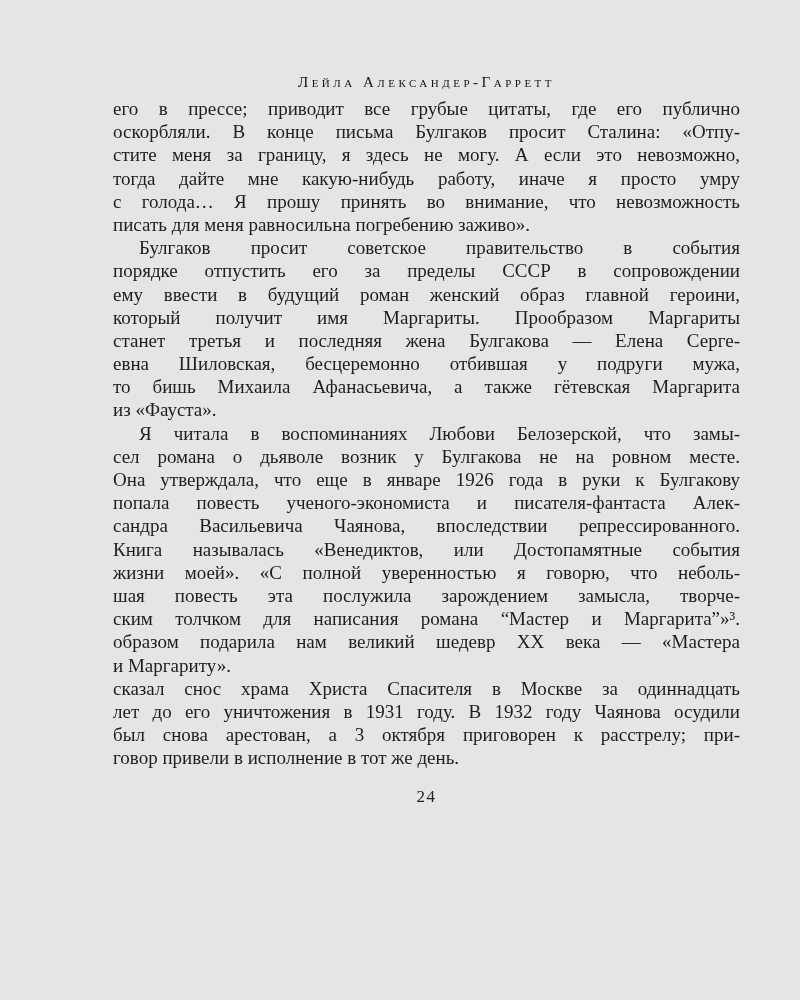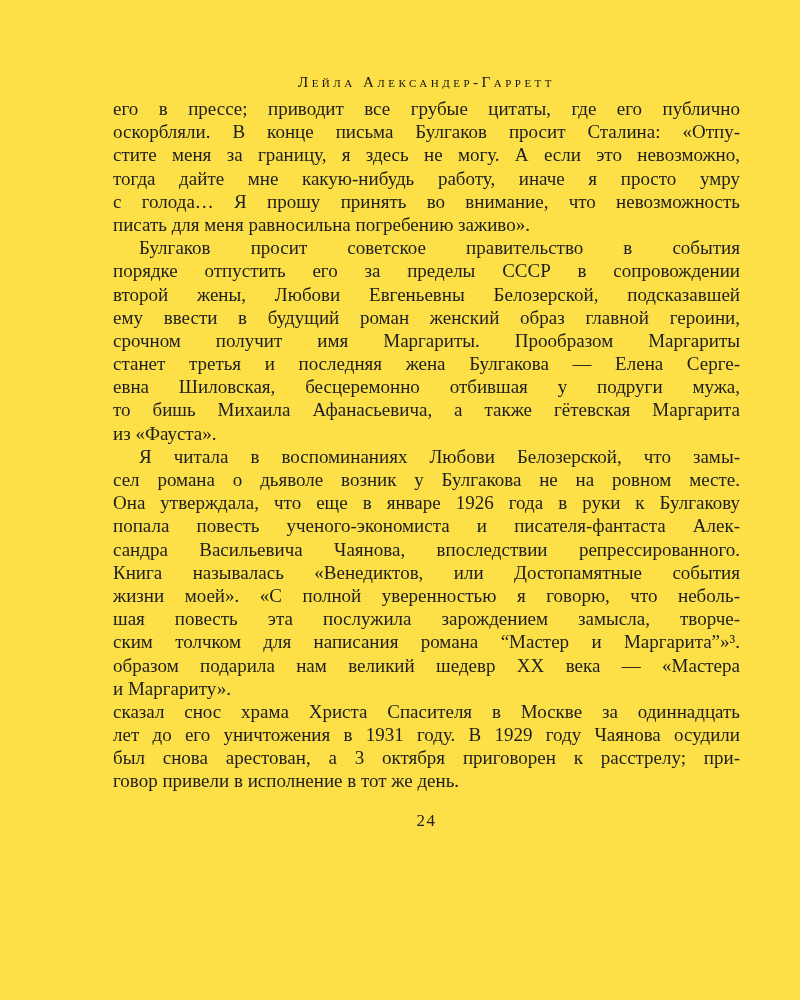--- a/index.html
+++ b/index.html
@@ -8,21 +8,21 @@
     width: 800px;
     height: 1000px;
     overflow: hidden;
     font-family: "Liberation Serif", "DejaVu Serif", serif;
     color: #1e1e1e;
   }
   .page {
     width: 800px;
     height: 1000px;
     padding: 74px 60px 0 113px;
-    background: #fde047;
+    background: #e5e5e5;
     position: relative;
   }
   .running-header {
     text-align: center;
     font-variant: small-caps;
     font-size: 15px;
     letter-spacing: 3.5px;
     color: #141414;
     line-height: 16px;
     white-space: nowrap;
@@ -66,43 +66,42 @@
         <div class="line">его в прессе; приводит все грубые цитаты, где его публично</div>
         <div class="line">оскорбляли. В конце письма Булгаков просит Сталина: «Отпу-</div>
         <div class="line">стите меня за границу, я здесь не могу. А если это невозможно,</div>
         <div class="line">тогда дайте мне какую-нибудь работу, иначе я просто умру</div>
         <div class="line">с голода… Я прошу принять во внимание, что невозможность</div>
         <div class="line last">писать для меня равносильна погребению заживо».</div>
       </div>
       <div class="paragraph">
         <div class="line indent">Булгаков просит советское правительство в события</div>
         <div class="line">порядке отпустить его за пределы СССР в сопровождении</div>
-        <div class="line">второй жены, Любови Евгеньевны Белозерской, подсказавшей</div>
         <div class="line">ему ввести в будущий роман женский образ главной героини,</div>
-        <div class="line">срочном получит имя Маргариты. Прообразом Маргариты</div>
+        <div class="line">который получит имя Маргариты. Прообразом Маргариты</div>
         <div class="line">станет третья и последняя жена Булгакова — Елена Серге-</div>
         <div class="line">евна Шиловская, бесцеремонно отбившая у подруги мужа,</div>
         <div class="line">то бишь Михаила Афанасьевича, а также гётевская Маргарита</div>
         <div class="line last">из «Фауста».</div>
       </div>
       <div class="paragraph">
         <div class="line indent">Я читала в воспоминаниях Любови Белозерской, что замы-</div>
         <div class="line">сел романа о дьяволе возник у Булгакова не на ровном месте.</div>
         <div class="line">Она утверждала, что еще в январе 1926 года в руки к Булгакову</div>
         <div class="line">попала повесть ученого-экономиста и писателя-фантаста Алек-</div>
         <div class="line">сандра Васильевича Чаянова, впоследствии репрессированного.</div>
         <div class="line">Книга называлась «Венедиктов, или Достопамятные события</div>
         <div class="line">жизни моей». «С полной уверенностью я говорю, что неболь-</div>
         <div class="line">шая повесть эта послужила зарождением замысла, творче-</div>
         <div class="line">ским толчком для написания романа “Мастер и Маргарита”»³.</div>
         <div class="line">образом подарила нам великий шедевр XX века — «Мастера</div>
         <div class="line last">и Маргариту».</div>
       </div>
       <div class="paragraph">
         <div class="line">сказал снос храма Христа Спасителя в Москве за одиннадцать</div>
-        <div class="line">лет до его уничтожения в 1931 году. В 1929 году Чаянова осудили</div>
+        <div class="line">лет до его уничтожения в 1931 году. В 1932 году Чаянова осудили</div>
         <div class="line">был снова арестован, а 3 октября приговорен к расстрелу; при-</div>
         <div class="line last">говор привели в исполнение в тот же день.</div>
       </div>
     </div>
 
   <div class="page-number">24</div>
 </div>
 
 </body></html>

